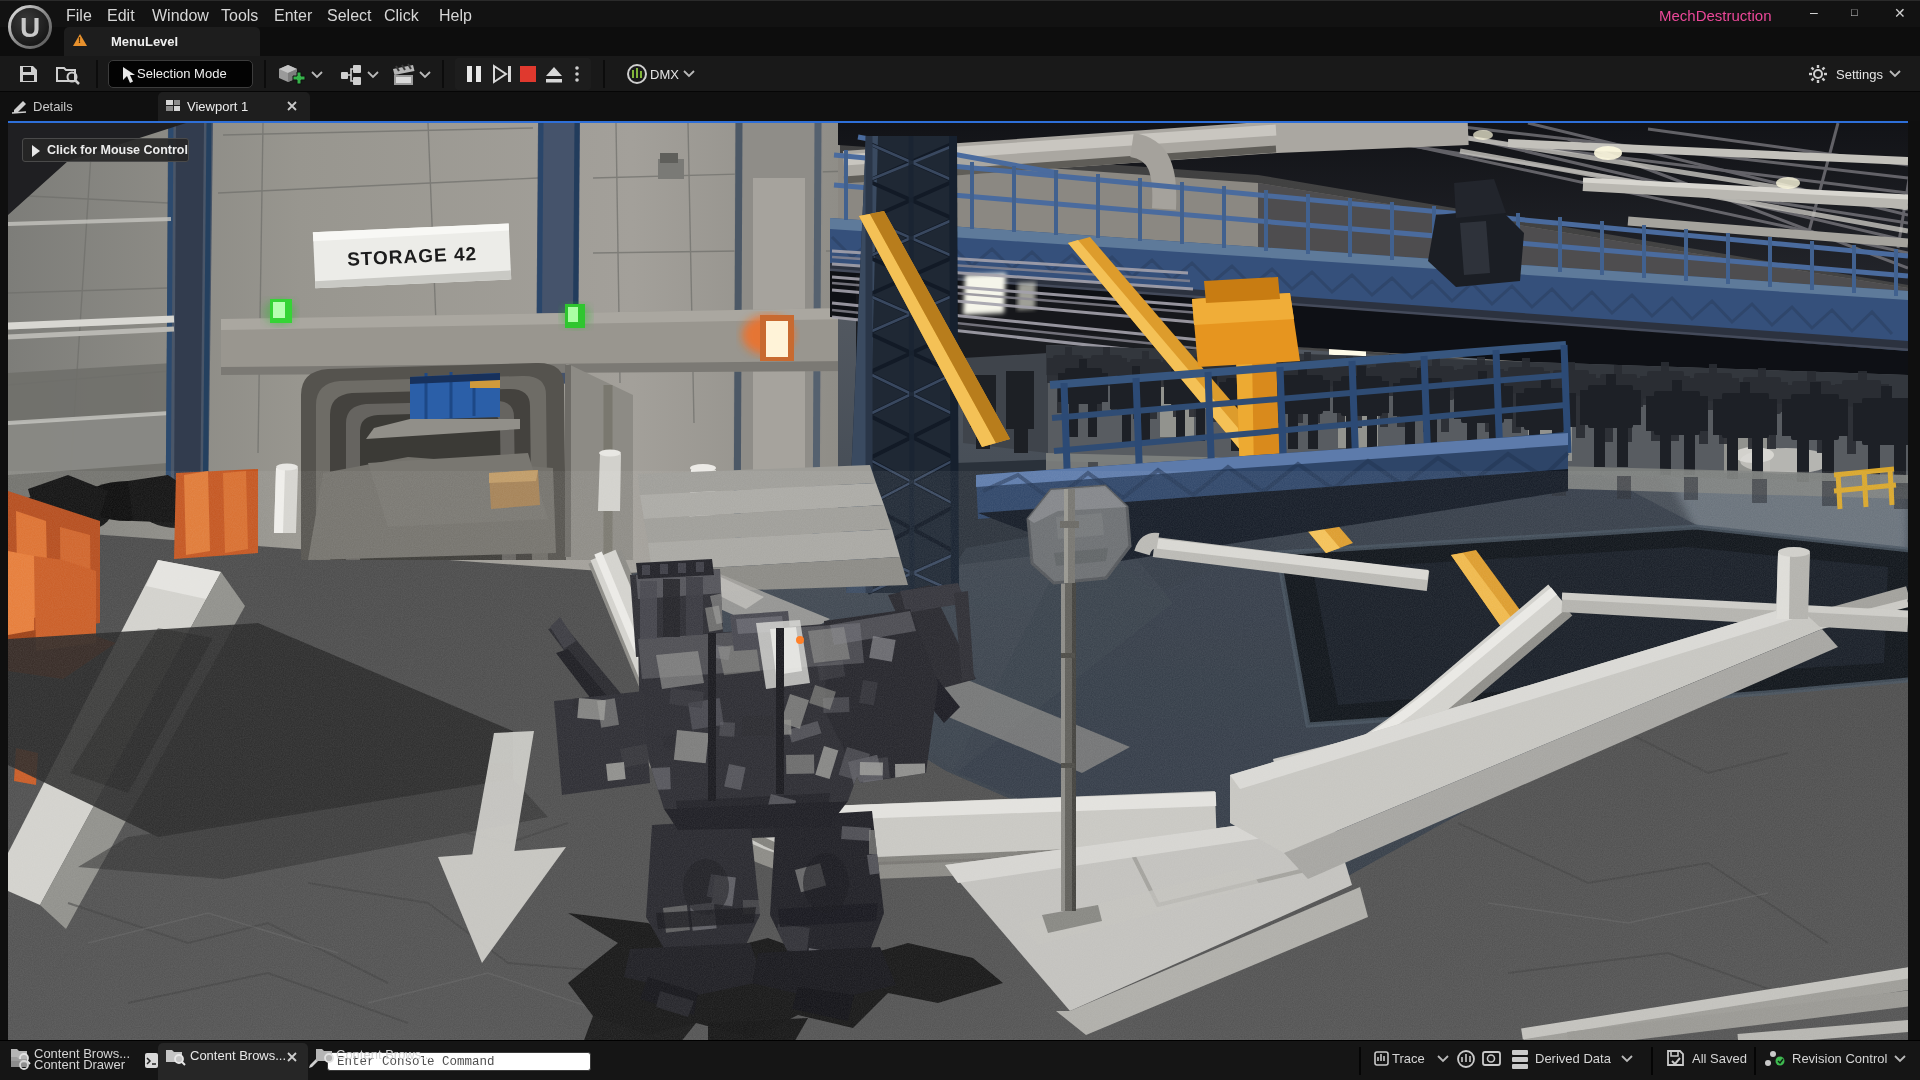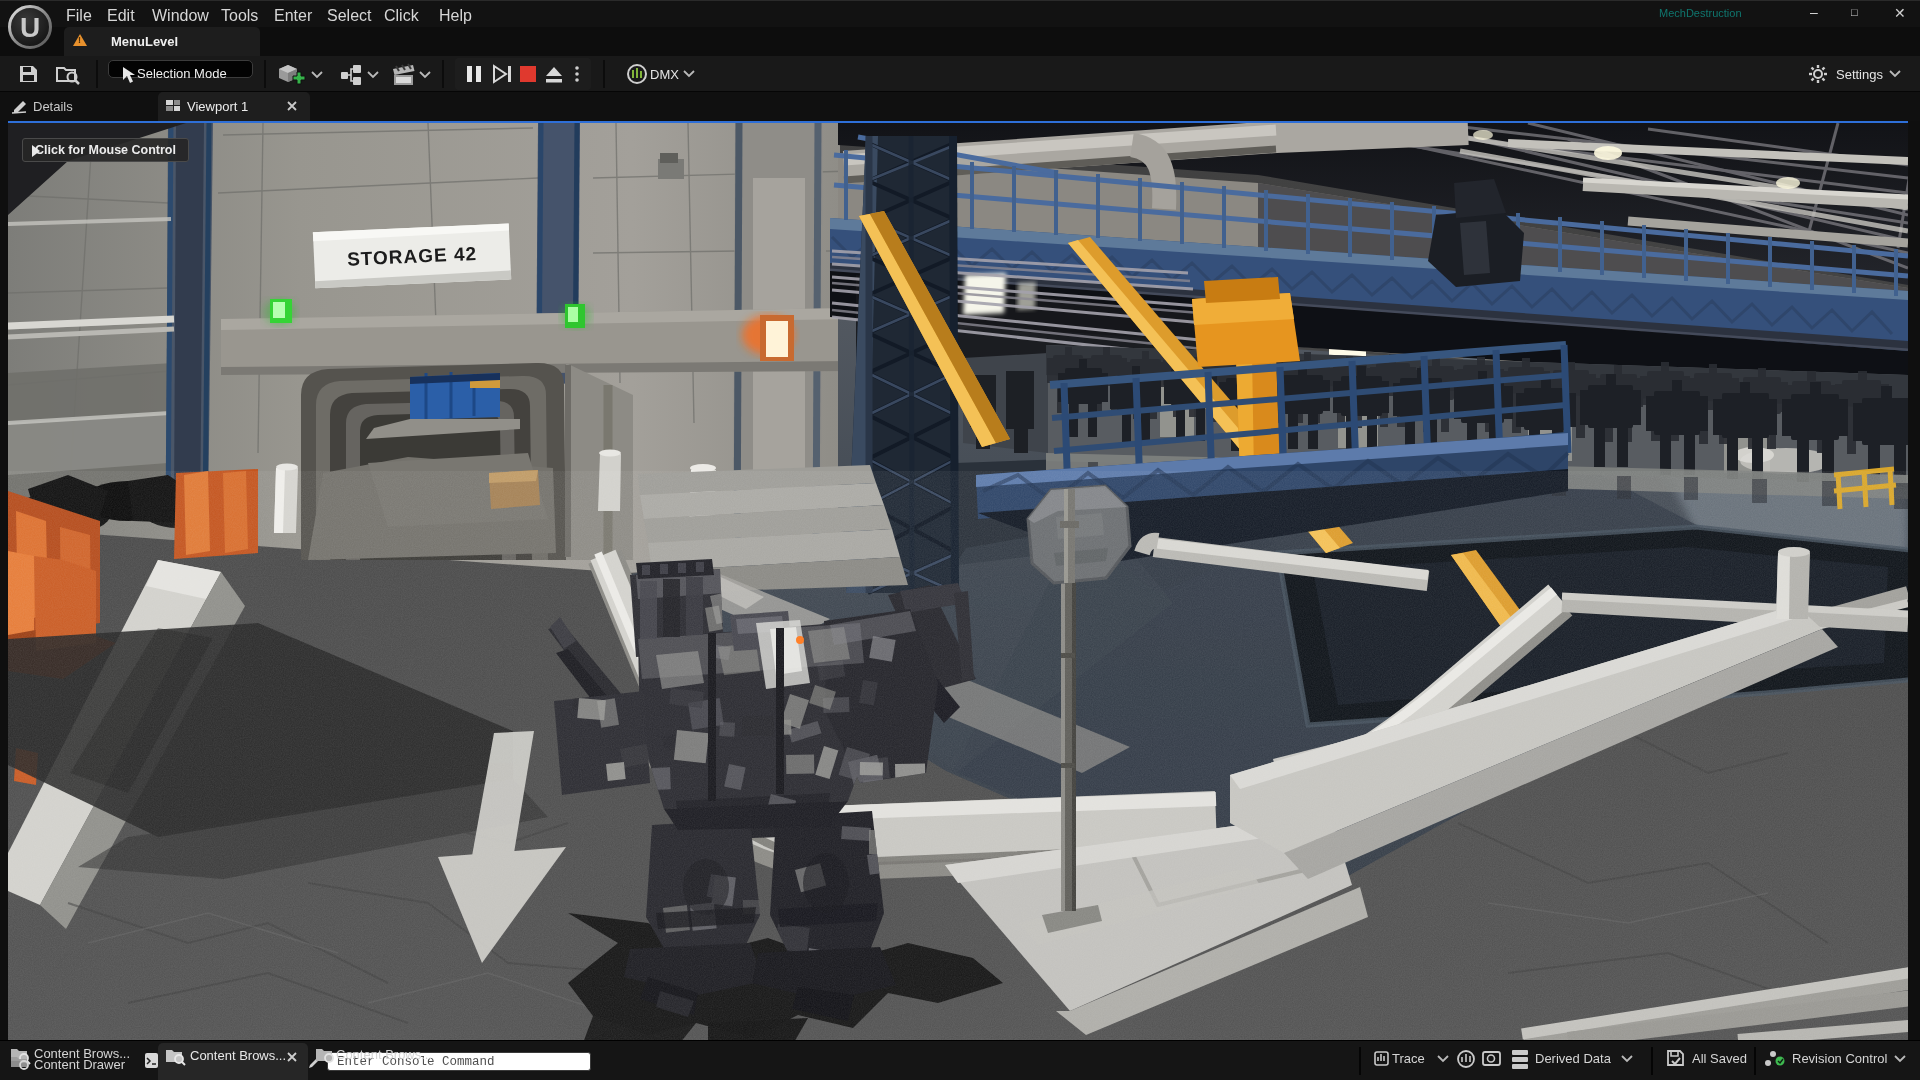--- a/index.html
+++ b/index.html
@@ -3,47 +3,47 @@
 <meta charset="utf-8">
 <style>
 * { margin:0; padding:0; box-sizing:border-box; }
 html,body { width:1920px; height:1080px; overflow:hidden; background:#0f0f0f;
   font-family:"Liberation Sans", sans-serif; }
 .abs { position:absolute; }
 #root { position:relative; width:1920px; height:1080px; }
 
 #menubar { left:0; top:0; width:1920px; height:27px; background:#121212; border-top:1px solid #2a2a2a; }
 .menuitem { position:absolute; top:7px; font-size:16px; color:#d6d6d6; }
-#wintitle { position:absolute; top:7px; left:1659px; font-size:11px; color:#0f766e;text-align:center; }
+#wintitle { position:absolute; top:7px; left:1659px; font-size:15px; color:#ec4899;text-align:center; }
 .winbtn { position:absolute; top:8px; color:#d0d0d0; font-size:14px; }
 
 #tabstrip { left:0; top:27px; width:1920px; height:29px; background:#0d0d0d; }
 #leveltab { left:64px; top:27px; width:196px; height:29px; background:#1d1d1d;
   border-radius:5px 5px 0 0; }
 #leveltab .warn { position:absolute; left:9px; top:7px; width:0; height:0;
   border-left:7px solid transparent; border-right:7px solid transparent;
   border-bottom:12px solid #e8912d; }
 #leveltab .warn:after { content:"!"; position:absolute; left:-2px; top:1px; font-size:9px; color:#4d2f08; font-weight:bold;}
 #leveltab .txt { position:absolute; left:31px; top:7px; font-size:13px; font-weight:bold; color:#efefef;padding-left:16px; }
 
 #toolbar { left:0; top:56px; width:1920px; height:36px; background:#191919; border-bottom:1px solid #060606; }
-#selmode { position:absolute; left:108px; top:60px; width:145px; height:18px; background:#030303;
+#selmode { position:absolute; left:108px; top:60px; width:145px; height:28px; background:#030303;
   border:1px solid #3c3c3c; border-radius:5px; }
 #selmode .txt { position:absolute; left:28px; top:5px; font-size:13px; color:#efefef; }
 
 #panelrow { left:0; top:92px; width:1920px; height:29px; background:#101010; }
 #vptab { left:158px; top:92px; width:152px; height:29px; background:#1e1e1e; border-radius:5px 5px 0 0;}
 #blueline { left:8px; top:121px; width:1900px; height:2px; background:#2e6fd8; }
 
 #viewport { left:8px; top:123px; width:1900px; height:917px; background:#4e4e4e; overflow:hidden; }
 #mousectl { position:absolute; left:14px; top:15px; width:167px; height:24px; background:rgba(38,38,38,0.92);
   border:1px solid #4a4a4a; border-radius:3px; z-index:50; }
 #mousectl .tri { position:absolute; left:9px; top:6px; width:0; height:0;
   border-top:6px solid transparent; border-bottom:6px solid transparent; border-left:8px solid #e8e8e8; }
-#mousectl .txt { position:absolute; left:12px; top:4px; font-size:12.5px; font-weight:bold; color:#ececec; }
+#mousectl .txt { position:absolute; left:24px; top:4px; font-size:12.5px; font-weight:bold; color:#ececec; }
 
 #statusbar { left:0; top:1040px; width:1920px; height:40px; background:#151515; border-top:1px solid #000; }
 #consolebox { position:absolute; left:327px; top:11px; width:264px; height:19px; background:#ffffff;
   border:1px solid #3a3a3a; border-radius:3px; }
 #consolebox span { position:absolute; left:9px; top:2px; font-family:"Liberation Mono",monospace;
   font-size:12.5px; color:#4f4f4f; }
 #ctab { position:absolute; left:158px; top:2px; width:150px; height:38px; background:#262626; border-radius:5px 5px 0 0; }
 svg text { font-family:"Liberation Sans",sans-serif; }
 </style>
 </head>

